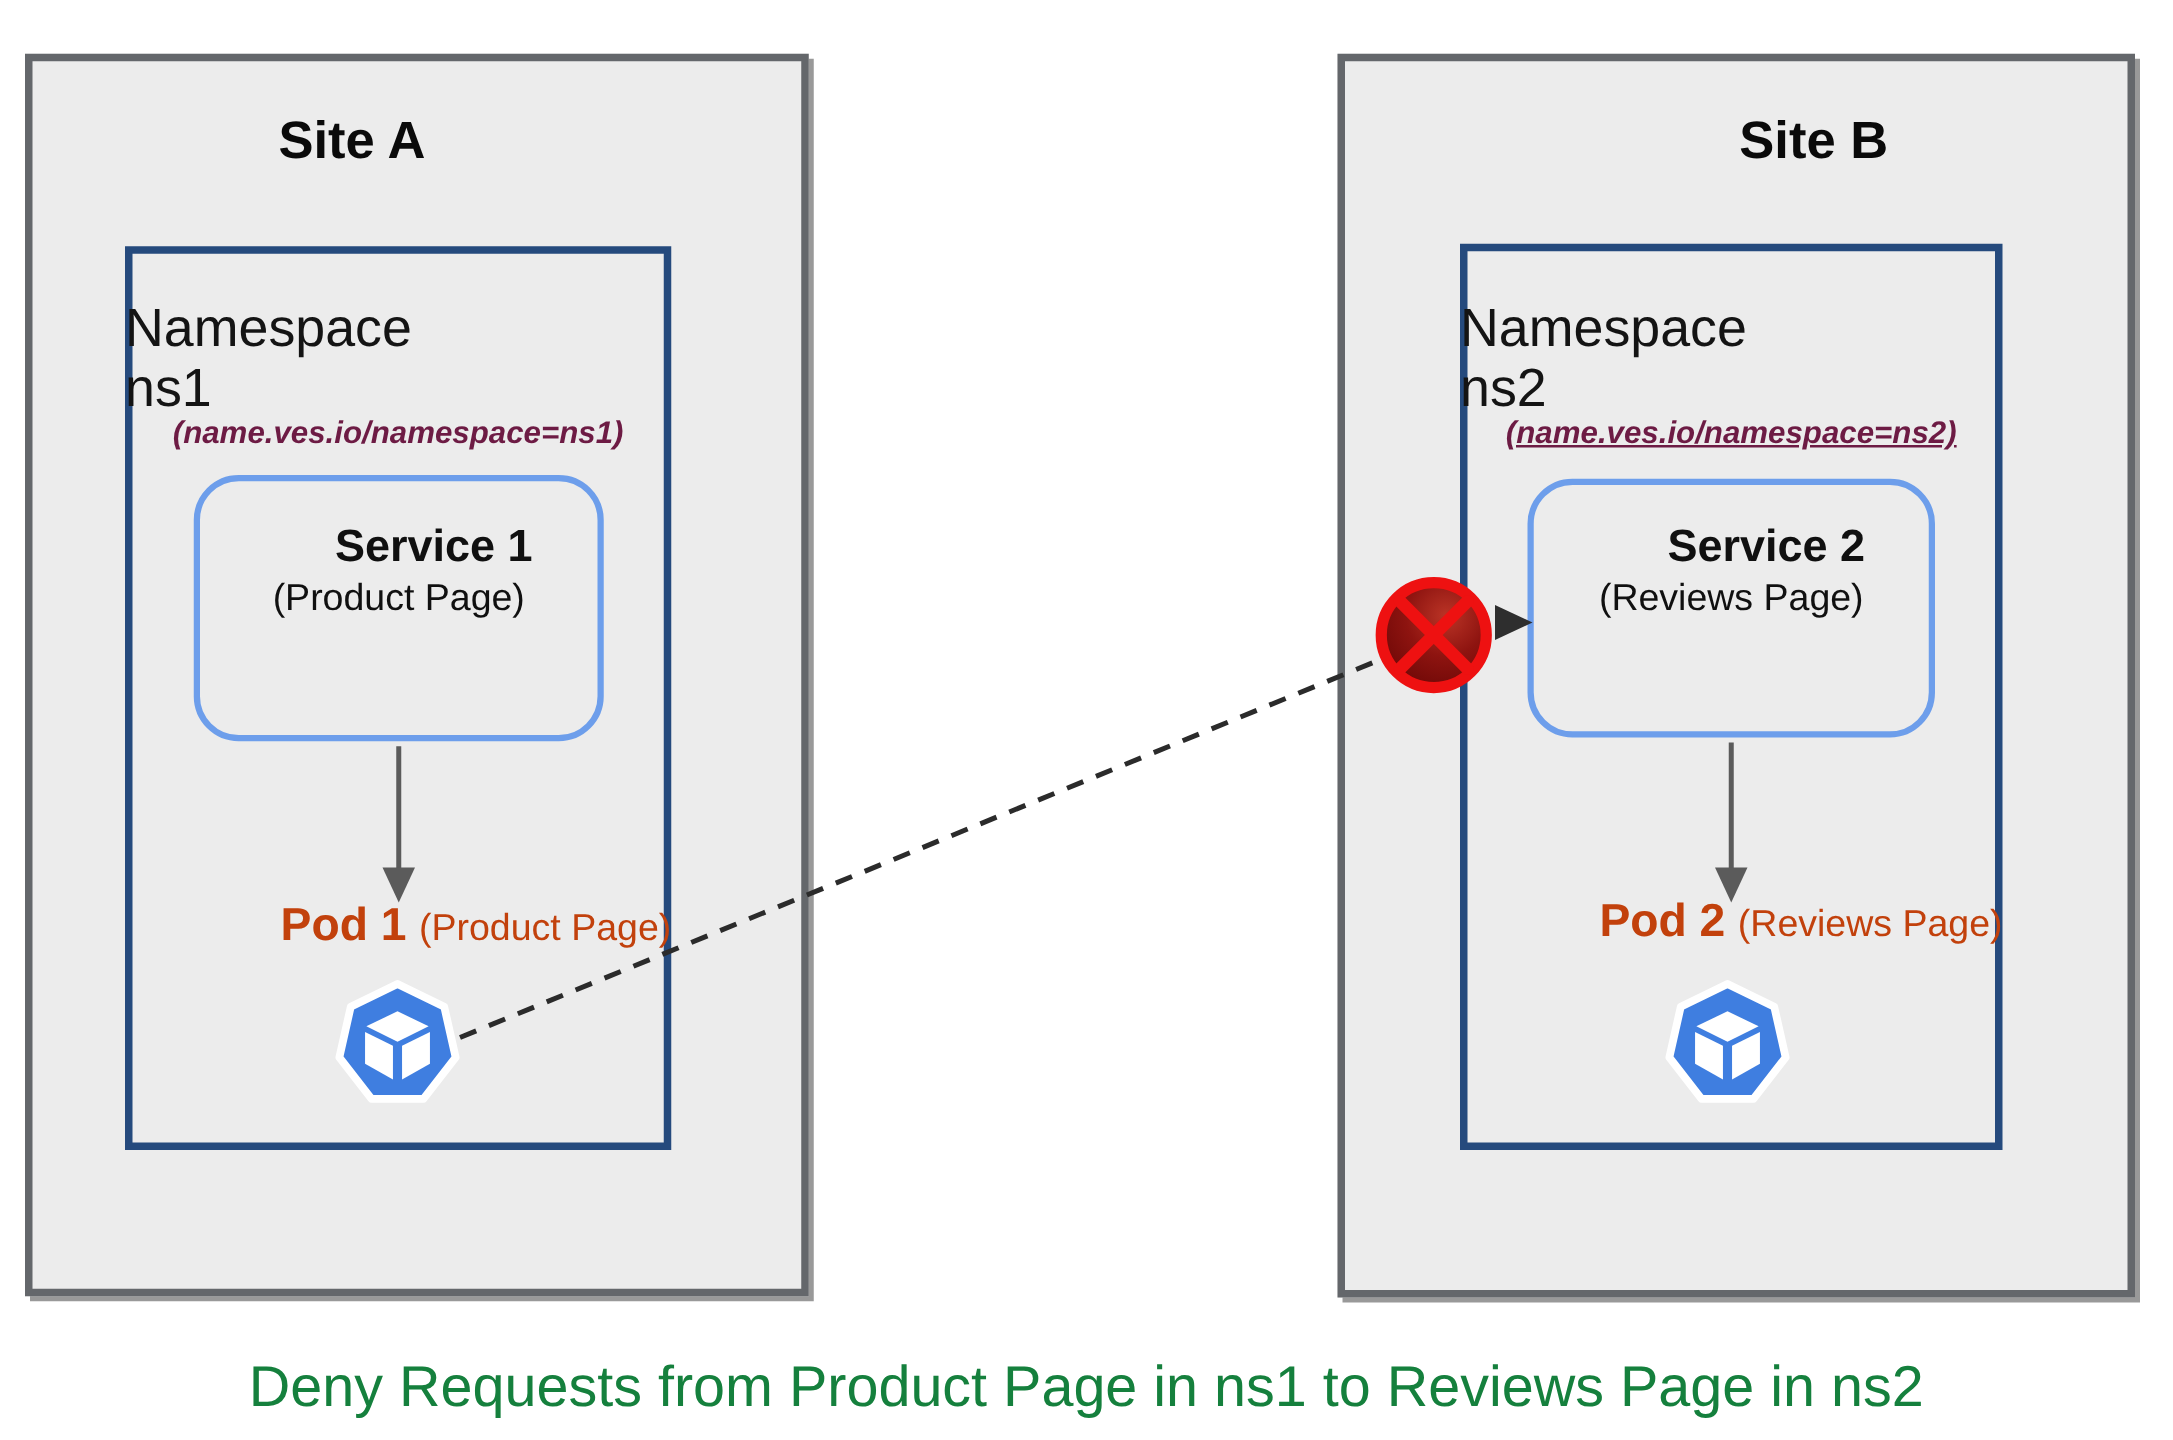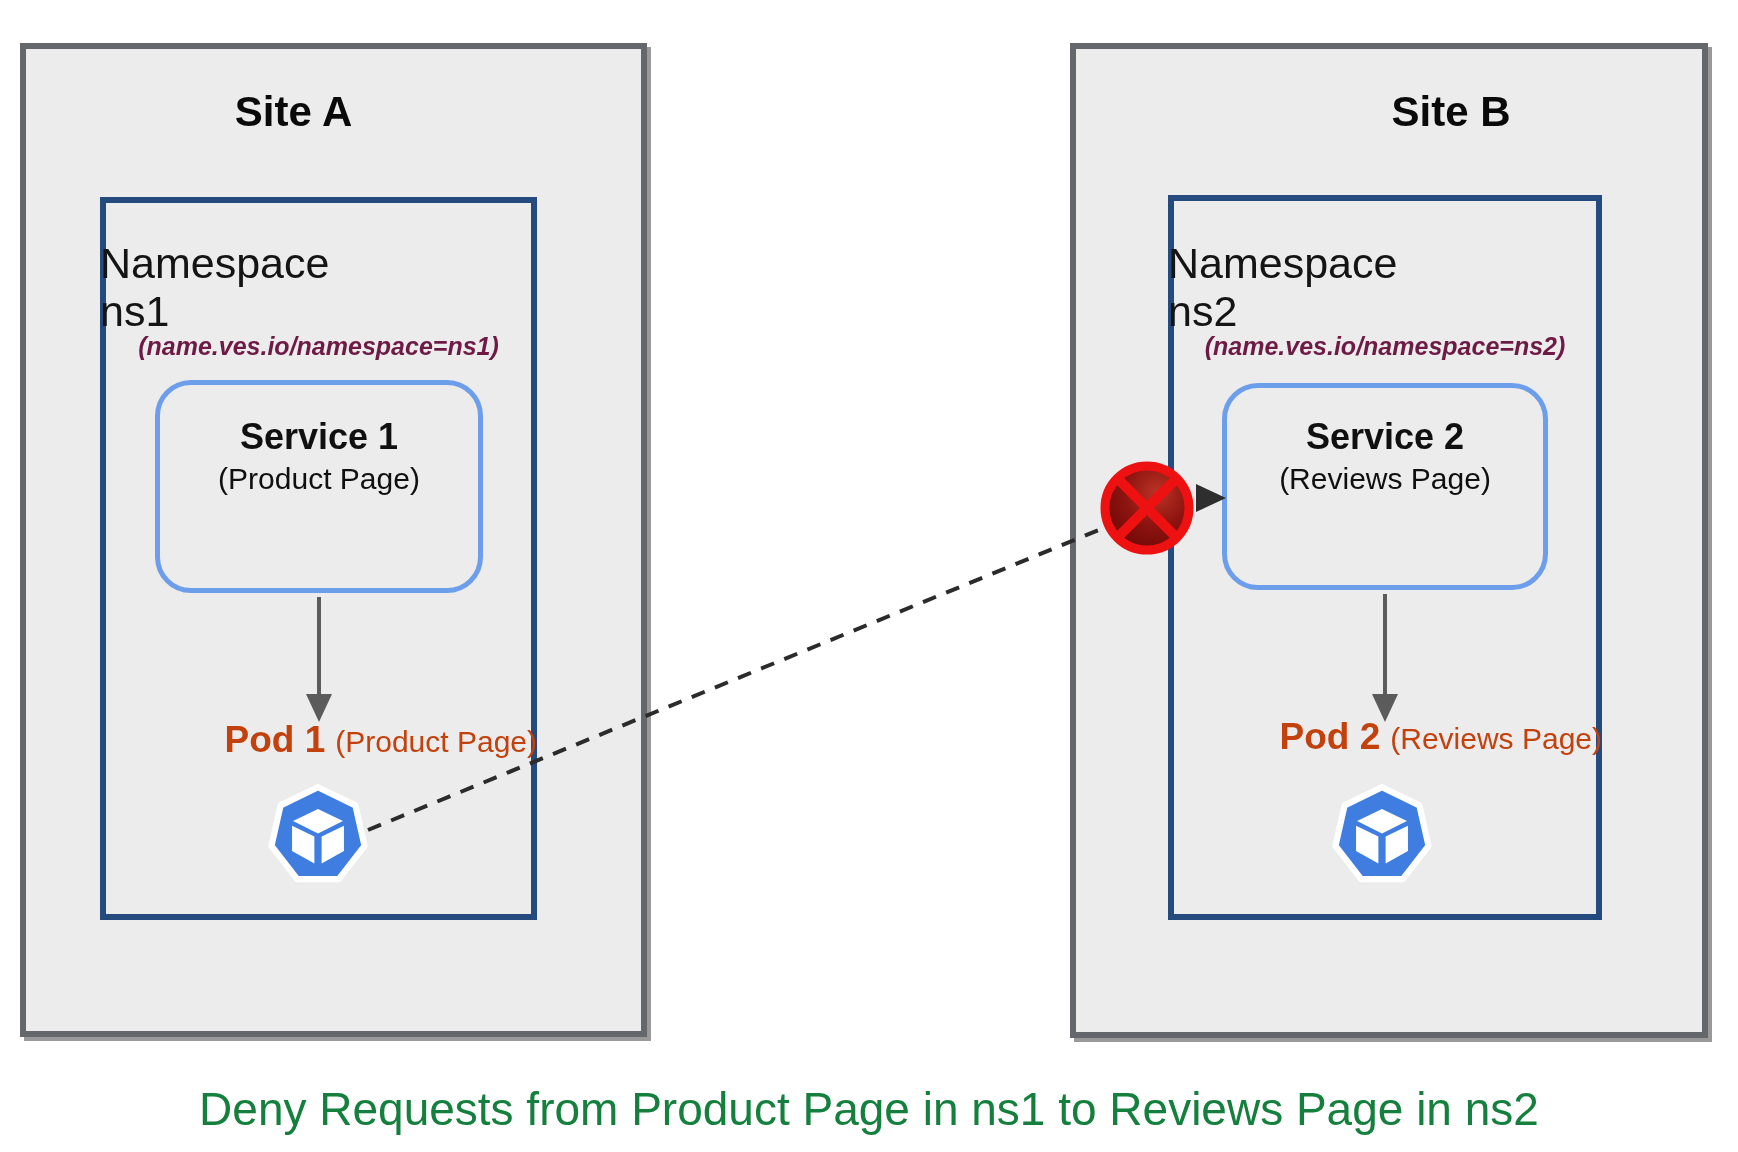--- a/index.html
+++ b/index.html
@@ -8,35 +8,35 @@
   .abs{position:absolute;}
 
   .site-box{background:#ececec;border:6px solid #64676b;
             box-shadow:4px 4px 0 rgba(70,70,70,.55);box-sizing:border-box;}
   .ns-box{border:6px solid #254a7d;box-sizing:border-box;}
   .svc-box{border:5px solid #6d9eeb;border-radius:36px;box-sizing:border-box;}
 
   .site-title{font-size:42px;font-weight:bold;color:#0a0a0a;text-align:center;}
   .ns-title{font-size:43px;line-height:48px;color:#141414;text-align:left;margin-top:12px;}
   .ns-selector{font-size:25px;font-weight:bold;font-style:italic;color:#6d1b44;text-align:center;}
-  .svc-name{font-size:36px;font-weight:bold;color:#101010;text-align:center;}
+  .svc-name{font-size:36px;font-weight:bold;color:#101010;text-align:center;padding-left:28px;}
   .svc-sub{font-size:30px;color:#101010;text-align:center;margin-top:4px;}
   .pod-label{text-align:right;color:#c2410c;white-space:nowrap;}
   .pod-name{font-size:37px;font-weight:bold;}
   .pod-sub{font-size:30px;margin-left:10px;}
   .caption{font-size:46px;color:#15803d;text-align:center;}
   .overlay{position:absolute;left:0;top:0;pointer-events:none;}
 </style>
 </head>
 <body>
 
 <div class="stage">
 
   <div class="abs site-box" style="left:20px;top:43px;width:627px;height:994px;"></div>
-  <div class="abs site-title" style="left:20px;top:88px;width:547px;">Site A</div>
+  <div class="abs site-title" style="left:8px;top:88px;width:547px;">Site A</div>
 
   <div class="abs ns-box" style="left:100px;top:197px;width:437px;height:723px;"></div>
   <div class="abs ns-title" style="left:100px;top:227px;width:437px;">
     <div>Namespace</div>
     <div>ns1</div>
   </div>
   <div class="abs ns-selector" style="left:100px;top:332px;width:437px;">(name.ves.io/namespace=ns1)</div>
 
   <div class="abs svc-box" style="left:155px;top:380px;width:328px;height:213px;"></div>
   <div class="abs svc-name" style="left:155px;top:416px;width:328px;">Service 1</div>
@@ -54,21 +54,21 @@
   </svg>
 
   <div class="abs site-box" style="left:1070px;top:43px;width:638px;height:995px;"></div>
   <div class="abs site-title" style="left:1070px;top:88px;width:762px;">Site B</div>
 
   <div class="abs ns-box" style="left:1168px;top:195px;width:434px;height:725px;"></div>
   <div class="abs ns-title" style="left:1168px;top:227px;width:434px;">
     <div>Namespace</div>
     <div>ns2</div>
   </div>
-  <div class="abs ns-selector" style="left:1168px;top:332px;width:434px;">(name.ves.io/namespace=ns2)</div>
+  <div class="abs ns-selector" style="left:1168px;top:332px;width:434px;text-decoration:underline;">(name.ves.io/namespace=ns2)</div>
 
   <div class="abs svc-box" style="left:1222px;top:383px;width:326px;height:207px;"></div>
   <div class="abs svc-name" style="left:1222px;top:416px;width:326px;">Service 2</div>
   <div class="abs svc-sub" style="left:1222px;top:458px;width:326px;">(Reviews Page)</div>
 
   <div class="abs pod-label" style="left:1168px;top:716px;width:434px;">
     <span class="pod-name">Pod 2</span><span class="pod-sub">(Reviews Page)</span>
   </div>
 
   <svg class="abs" style="left:1330px;top:781px;" width="104" height="108" viewBox="0 0 100 104">

